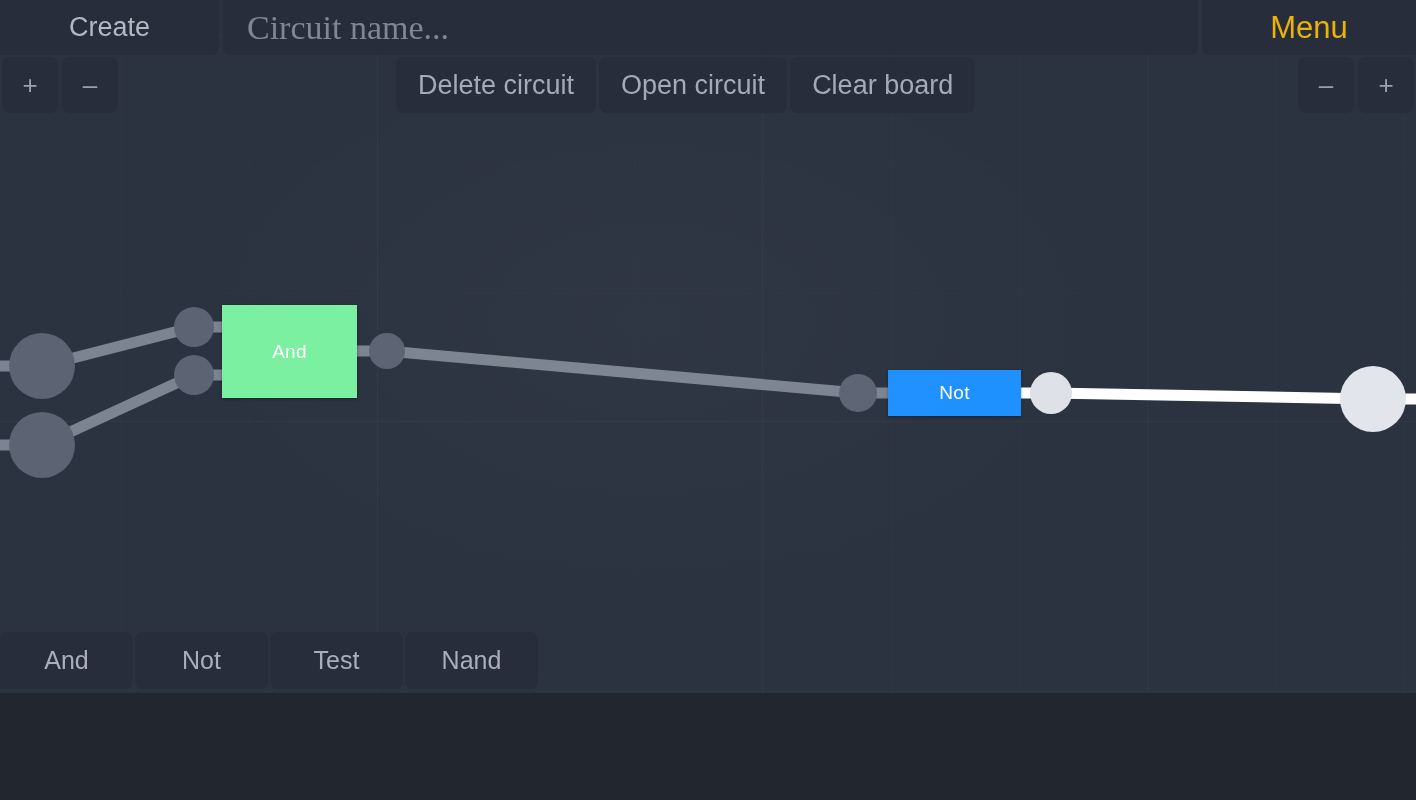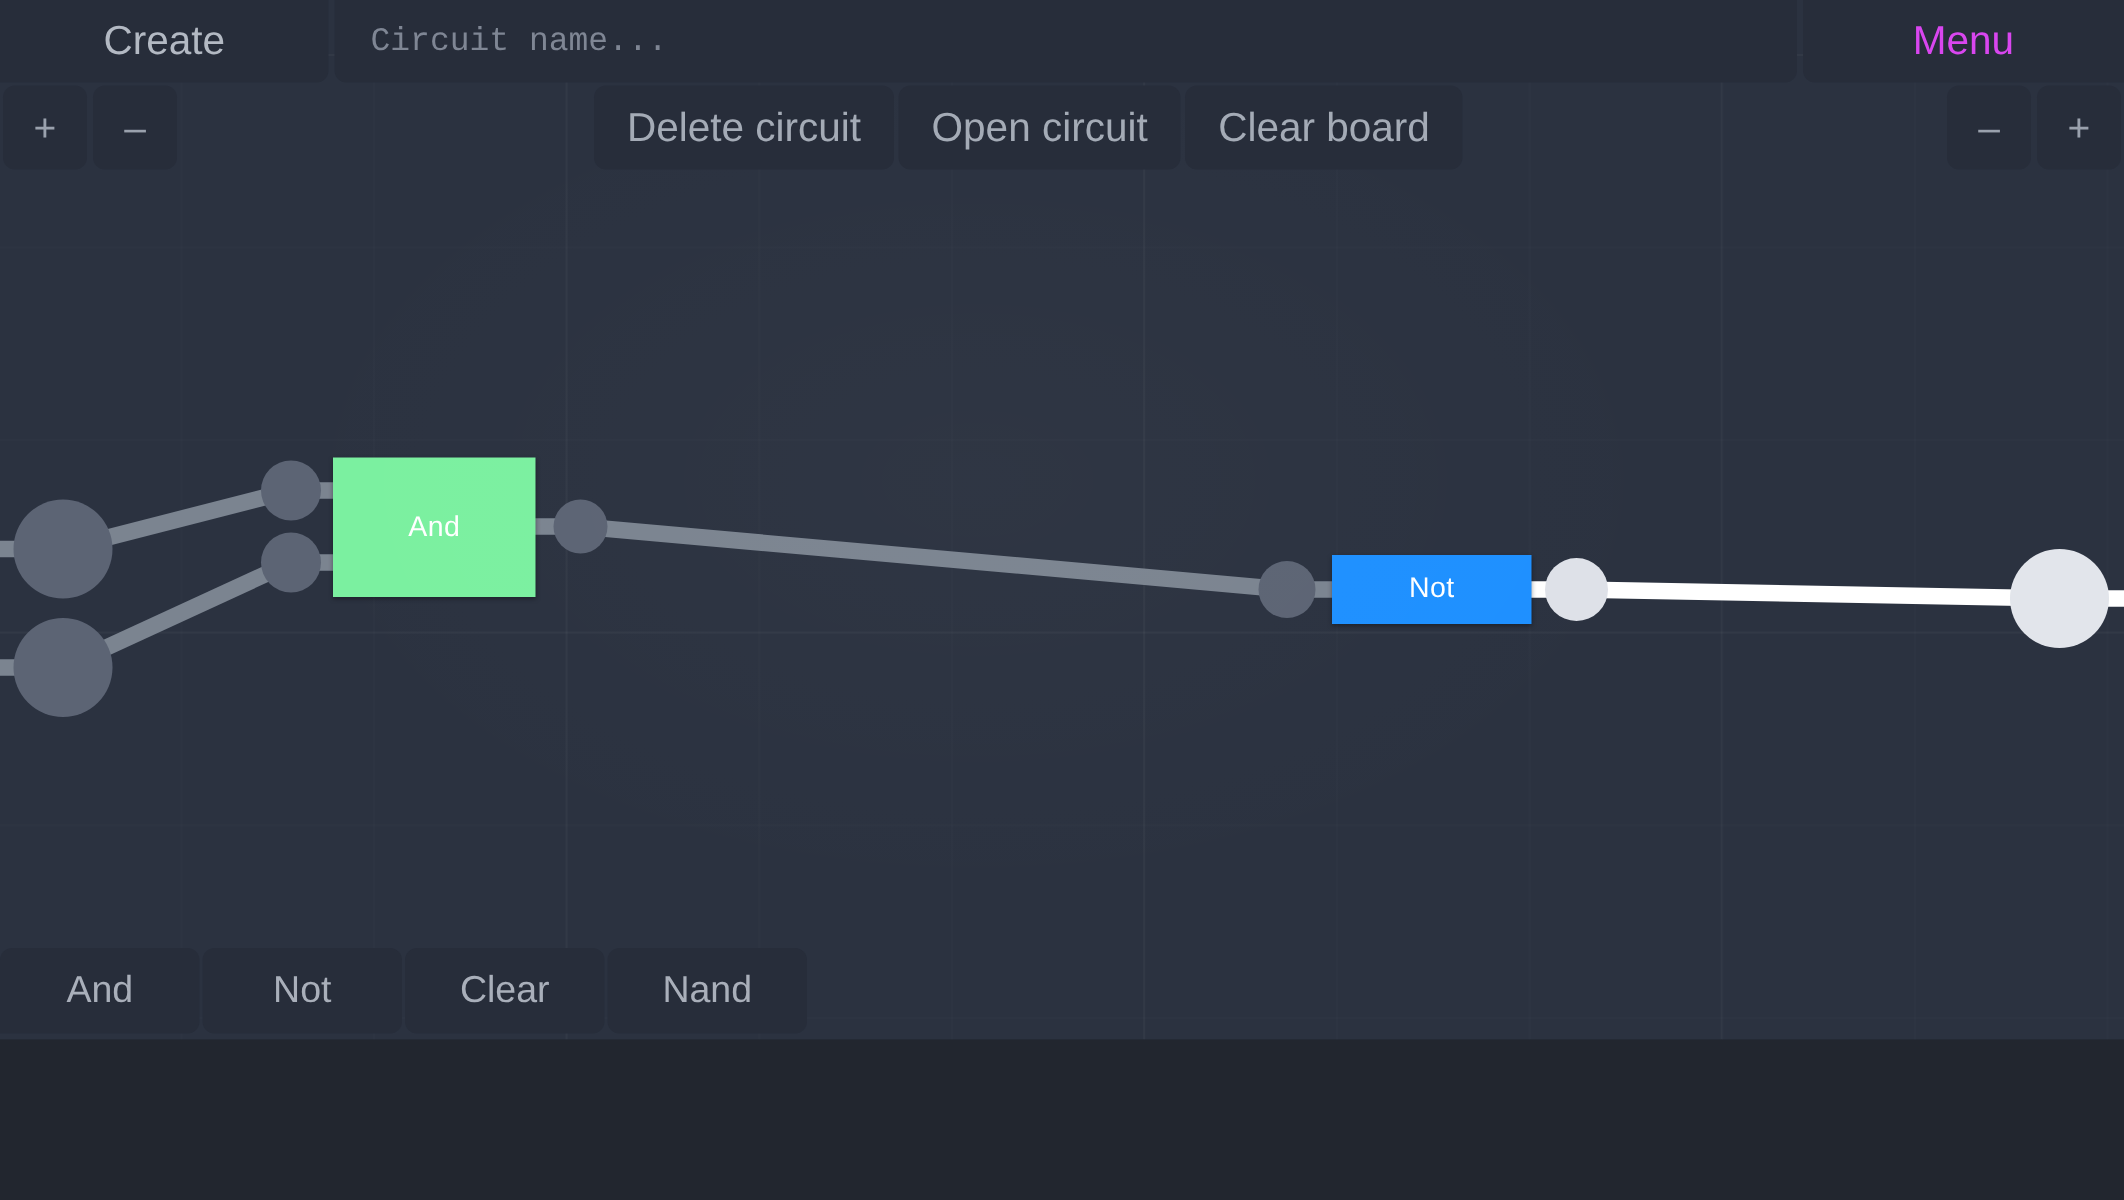--- a/index.html
+++ b/index.html
@@ -89,32 +89,32 @@
     font-size: 27px;
     border-radius: 0 0 8px 0;
     color: #b3b9c3;
   }
   #circuit-name-input {
     width: 975px; height: 55px;
     background: #272d3a;
     border: none;
     border-radius: 0 0 8px 8px;
     color: #c9ced7;
-    font-size: 22px;
-    font-family: Liberation Mono, monospace;
+    font-size: 34px;
+    font-family: Liberation Serif, serif;
     padding: 0 0 0 24px;
     box-sizing: border-box;
     outline: none;
   }
   #circuit-name-input::placeholder { color: #7f8694; }
   #menu-btn {
     flex: 1; height: 55px;
-    font-size: 27px;
+    font-size: 31px;
     border-radius: 0 0 0 8px;
-    color: #d946ef;
+    color: #eab308;
   }
 
   #secondbar {
     position: absolute;
     left: 0; top: 57px;
     width: 1416px; height: 56px;
     pointer-events: none;
   }
   #secondbar > * { pointer-events: auto; }
 
@@ -213,17 +213,17 @@
       <button class="btn action-btn">Clear board</button>
     </div>
 
     <button class="btn zoom-btn" id="zoom-out-right">–</button>
     <button class="btn zoom-btn" id="zoom-in-right">+</button>
   </div>
 
   <div id="palette">
     <button class="btn palette-btn">And</button>
     <button class="btn palette-btn">Not</button>
-    <button class="btn palette-btn">Clear</button>
+    <button class="btn palette-btn">Test</button>
     <button class="btn palette-btn">Nand</button>
   </div>
 
 </div>
 
 </body></html>

